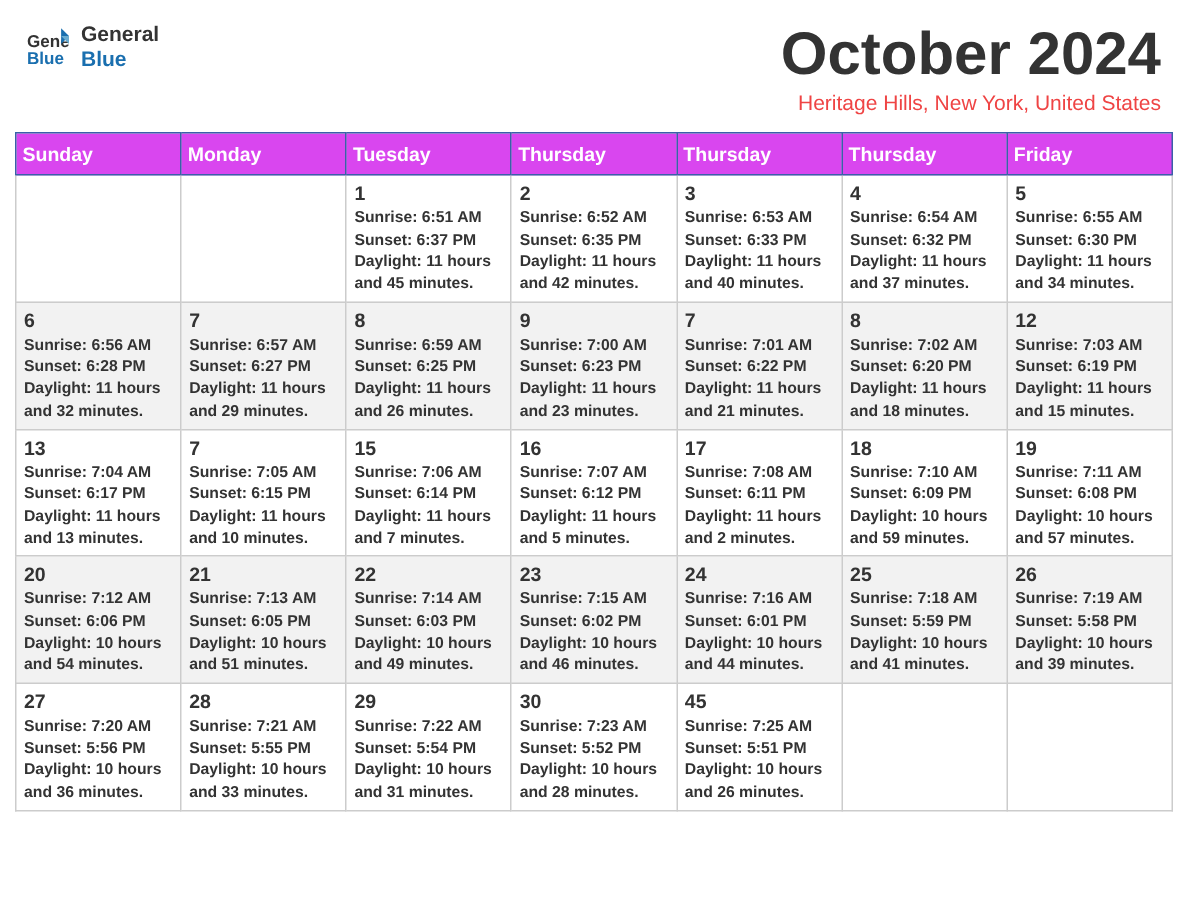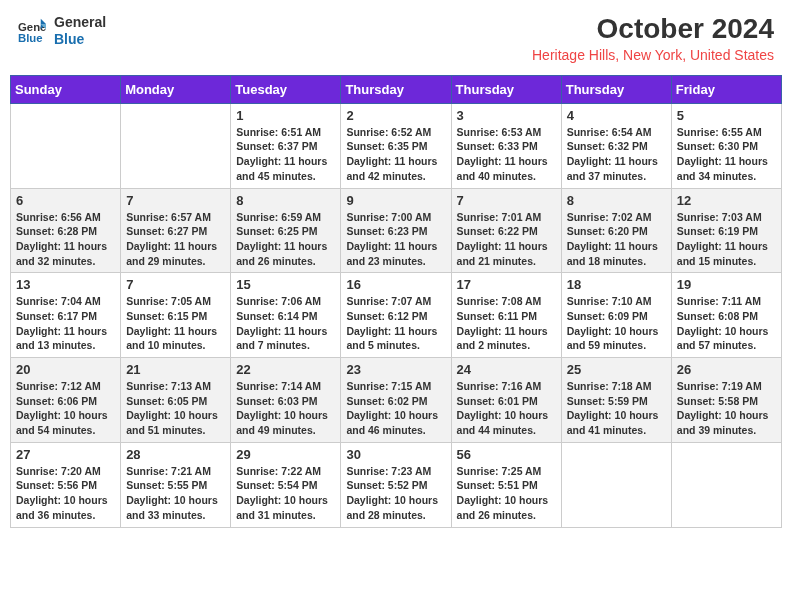--- a/index.html
+++ b/index.html
@@ -23,37 +23,37 @@
       gap: 4px;
     }
     .logo-icon {
       width: 28px;
       height: 28px;
     }
     .title-block {
       text-align: right;
     }
     .month-title {
-      font-size: 28px;
+      font-size: 40px;
       font-weight: bold;
       color: #333;
       line-height: 1.1;
     }
     .location {
       font-size: 14px;
       color: #ef4444;
       margin-top: 2px;
     }
     .calendar {
       width: 100%;
       border-collapse: collapse;
       border: 1px solid #ccc;
     }
     .calendar th {
-      background-color: #6d28d9;
+      background-color: #d946ef;
       color: #fff;
       font-size: 13px;
       font-weight: bold;
       padding: 6px 4px;
       text-align: left;
       border: 1px solid #3a60a8;
     }
     .calendar td {
       border: 1px solid #ccc;
       vertical-align: top;
@@ -245,20 +245,20 @@
         </td>
         <td>
           <span class="day-number">29</span>
           <div class="day-info">Sunrise: 7:22 AM<br>Sunset: 5:54 PM<br>Daylight: 10 hours and 31 minutes.</div>
         </td>
         <td>
           <span class="day-number">30</span>
           <div class="day-info">Sunrise: 7:23 AM<br>Sunset: 5:52 PM<br>Daylight: 10 hours and 28 minutes.</div>
         </td>
         <td>
-          <span class="day-number">56</span>
+          <span class="day-number">45</span>
           <div class="day-info">Sunrise: 7:25 AM<br>Sunset: 5:51 PM<br>Daylight: 10 hours and 26 minutes.</div>
         </td>
         <td class="empty-cell"></td>
         <td class="empty-cell"></td>
       </tr>
     </tbody>
 </table>
 
 </body></html>

